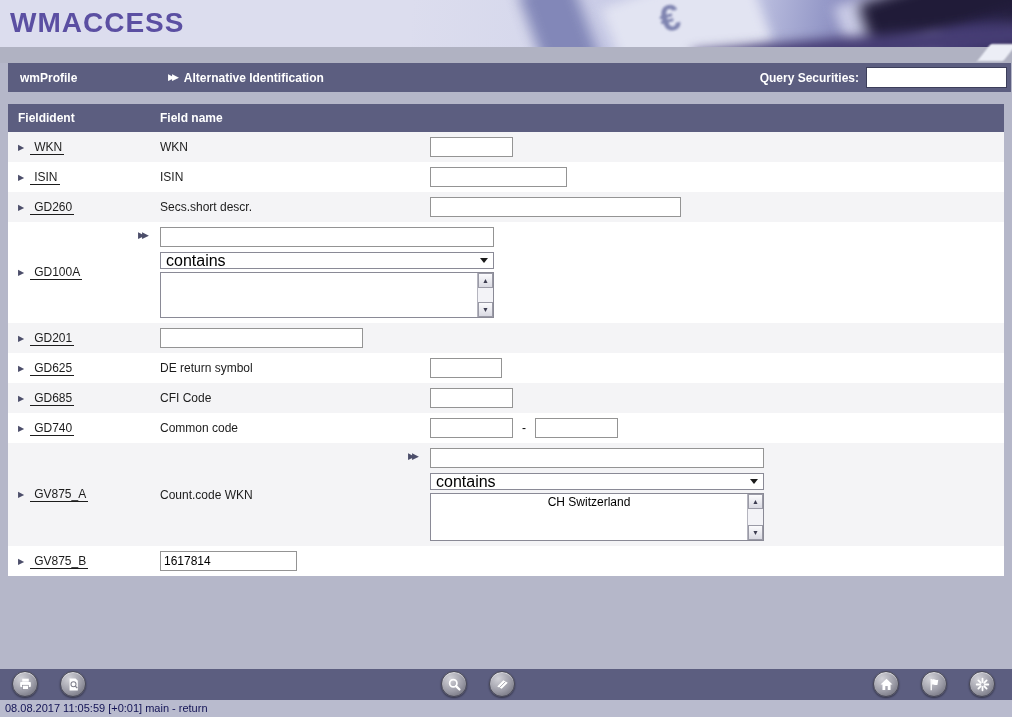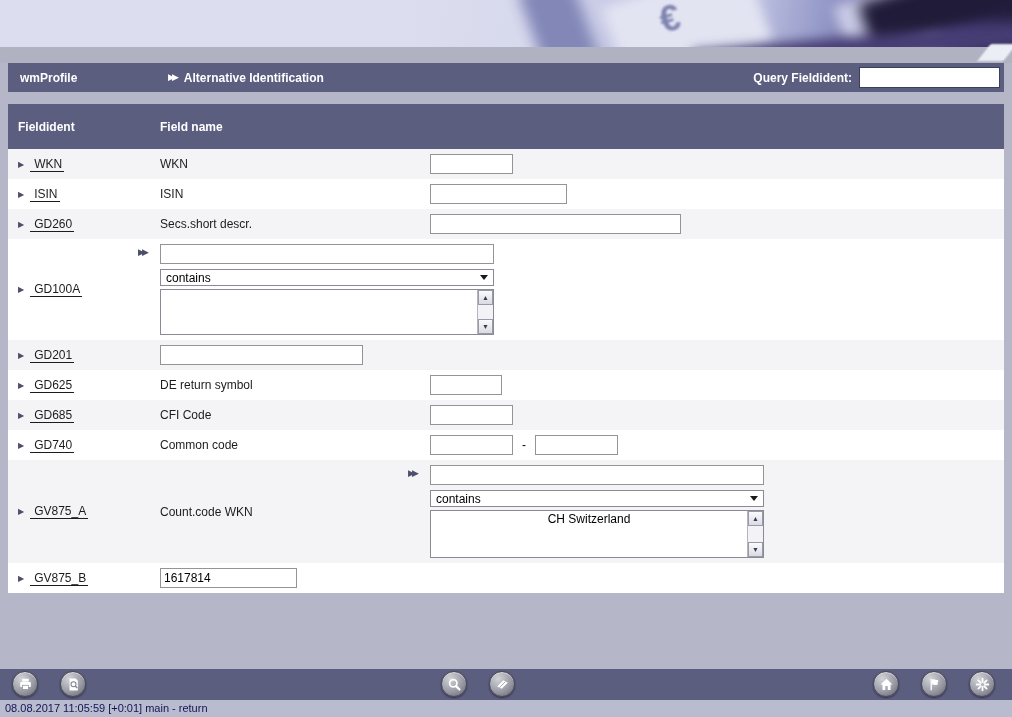--- a/index.html
+++ b/index.html
@@ -15,47 +15,47 @@
   .photo .lkey { position:absolute; left:200px; top:-20px; width:150px; height:90px; background:#e2e4f2; transform:rotate(-20deg); filter:blur(6px); }
   .photo .dstreak { position:absolute; left:120px; top:-20px; width:55px; height:95px; background:#8287b8; transform:rotate(-20deg); filter:blur(7px); }
   .photo .rkey { position:absolute; left:430px; top:-10px; width:90px; height:70px; background:#c9cbe6; transform:rotate(-20deg); filter:blur(6px); }
   .photo .dcorner { position:absolute; right:-30px; top:-25px; width:180px; height:55px; background:#201b38; transform:rotate(-18deg); filter:blur(7px); }
   .photo .bband { position:absolute; left:280px; bottom:-12px; width:360px; height:24px; background:#463d74; transform:rotate(-5deg); filter:blur(6px); }
   .photo .euro { position:absolute; left:248px; top:-2px; font-size:36px; font-weight:bold; color:#7f84b0; transform:rotate(-14deg); filter:blur(1.2px); }
   .strip { position:absolute; top:47px; left:0; width:100%; height:16px; background:#b0b2c2; }
   .sliver { position:absolute; top:44px; right:2px; width:26px; height:17px; background:#eceef6; transform:skewX(-38deg); filter:blur(1px); }
 
   
-  .toolbar { position:absolute; top:63px; left:8px; right:8px; height:29px; background:#5c5e80; color:#fff; }
+  .toolbar { position:absolute; top:63px; left:8px; right:1px; height:29px; background:#5c5e80; color:#fff; }
   .tb-app { position:absolute; left:12px; top:8px; font-size:12px; font-weight:bold; }
   .tb-crumb { position:absolute; left:160px; top:8px; font-size:12px; font-weight:bold; display:flex; align-items:center; }
   .dblarrow { font-size:9px; letter-spacing:-3px; margin-right:8px; position:relative; top:-1px; }
   .qr-label { position:absolute; right:152px; top:8px; font-size:12px; font-weight:bold; }
   .qr-input { position:absolute; right:4px; top:4px; width:141px; height:21px; border:1px solid #3c3e5a; background:#fff; font:12px "Liberation Sans",sans-serif; padding:1px 3px; }
 
   
   .tablewrap { position:absolute; top:104px; left:8px; right:8px; background:#fff; }
-  .thead { display:flex; height:45px; background:#5c5e80; color:#fff; font-size:12px; font-weight:bold; align-items:center; }
+  .thead { display:flex; height:28px; background:#5c5e80; color:#fff; font-size:12px; font-weight:bold; align-items:center; }
   .c1 { width:152px; padding-left:10px; flex-shrink:0; }
   .c2 { width:270px; flex-shrink:0; }
   .c3 { flex:1; }
   .trow { display:flex; align-items:center; background:#fff; }
   .trow.alt { background:#f4f4f6; }
   .trow .c1 { display:flex; align-items:center; font-size:12px; }
   .tri { font-size:8px; color:#4c4e6a; margin-right:6px; }
   .flink { color:#1c1c1c; text-decoration:none; border-bottom:1px solid #1c1c1c; padding:0 2px 0 4px; cursor:pointer; }
   .trow .c2 { font-size:12px; color:#1c1c1c; }
   .trow .c3 { align-self:stretch; padding-top:5px; position:relative; }
   .ti { height:20px; border:1px solid #949494; background:#fff; font:12px "Liberation Sans",sans-serif; padding:1px 3px; }
   .dash { font-size:12px; margin:0 9px; }
   .pairwrap, .c3inner { display:flex; align-items:center; }
   .multi { position:relative; width:334px; }
   .multi .rowarrow { position:absolute; left:-22px; top:3px; font-size:9px; letter-spacing:-3px; color:#4c4e6a; }
   .multi .ti { width:334px; display:block; }
-  .sel { width:334px; height:17px; margin-top:5px; border:1px solid #8a8a96; background:#fff; display:flex; align-items:center; justify-content:space-between; padding:0 5px; font-size:12px; cursor:pointer; }
+  .sel { width:334px; height:17px; margin-top:5px; border:1px solid #8a8a96; background:#fff; display:flex; align-items:center; justify-content:space-between; padding:0 5px; font-size:16px; cursor:pointer; }
   .selarrow { width:0; height:0; border-left:4px solid transparent; border-right:4px solid transparent; border-top:5px solid #1a1a1a; }
   .lb { width:334px; margin-top:3px; border:1px solid #8a8a96; background:#fff; display:flex;text-align:center; }
   .lbitems { flex:1; font-size:12px; padding:1px 4px; overflow:hidden; }
   .sb { width:16px; display:flex; flex-direction:column; border-left:1px solid #b5b5bf; }
   .sbb { height:15px; background:linear-gradient(#fbfbfd,#dadae3); border:1px solid #9a9aa6; display:flex; align-items:center; justify-content:center; font-size:7px; color:#3c3c50; cursor:pointer; }
   .sbtrack { flex:1; background:#f3f3f7; }
 
   
   .footerbar { position:absolute; top:669px; left:0; width:100%; height:31px; background:#5c5e80; }
   .fgroup { position:absolute; top:2px; display:flex; gap:22px; }
@@ -74,31 +74,32 @@
   <div class="banner">
     <div class="photo">
       <div class="base"></div>
       <div class="dstreak"></div>
       <div class="lkey"></div>
       <div class="euro">€</div>
       <div class="rkey"></div>
       <div class="dcorner"></div>
       <div class="bband"></div>
     </div>
+    <div class="logo">WMACCESS</div>
   </div>
   <div class="strip"></div>
   <div class="sliver"></div>
 
   <div class="toolbar">
     <span class="tb-app">wmProfile</span>
     <span class="tb-crumb">
       <span class="dblarrow">▶▶</span>
       <span>Alternative Identification</span>
     </span>
-    <span class="qr-label">Query Fieldident:</span>
+    <span class="qr-label">Query Securities:</span>
     <input class="qr-input" type="text" value="" style="">
   </div>
 
   <div class="tablewrap">
     <div class="thead">
       <div class="c1">Fieldident</div>
       <div class="c2">Field name</div>
     </div>
     <div id="rows">
         <div class="trow alt" style="height: 30px;">

